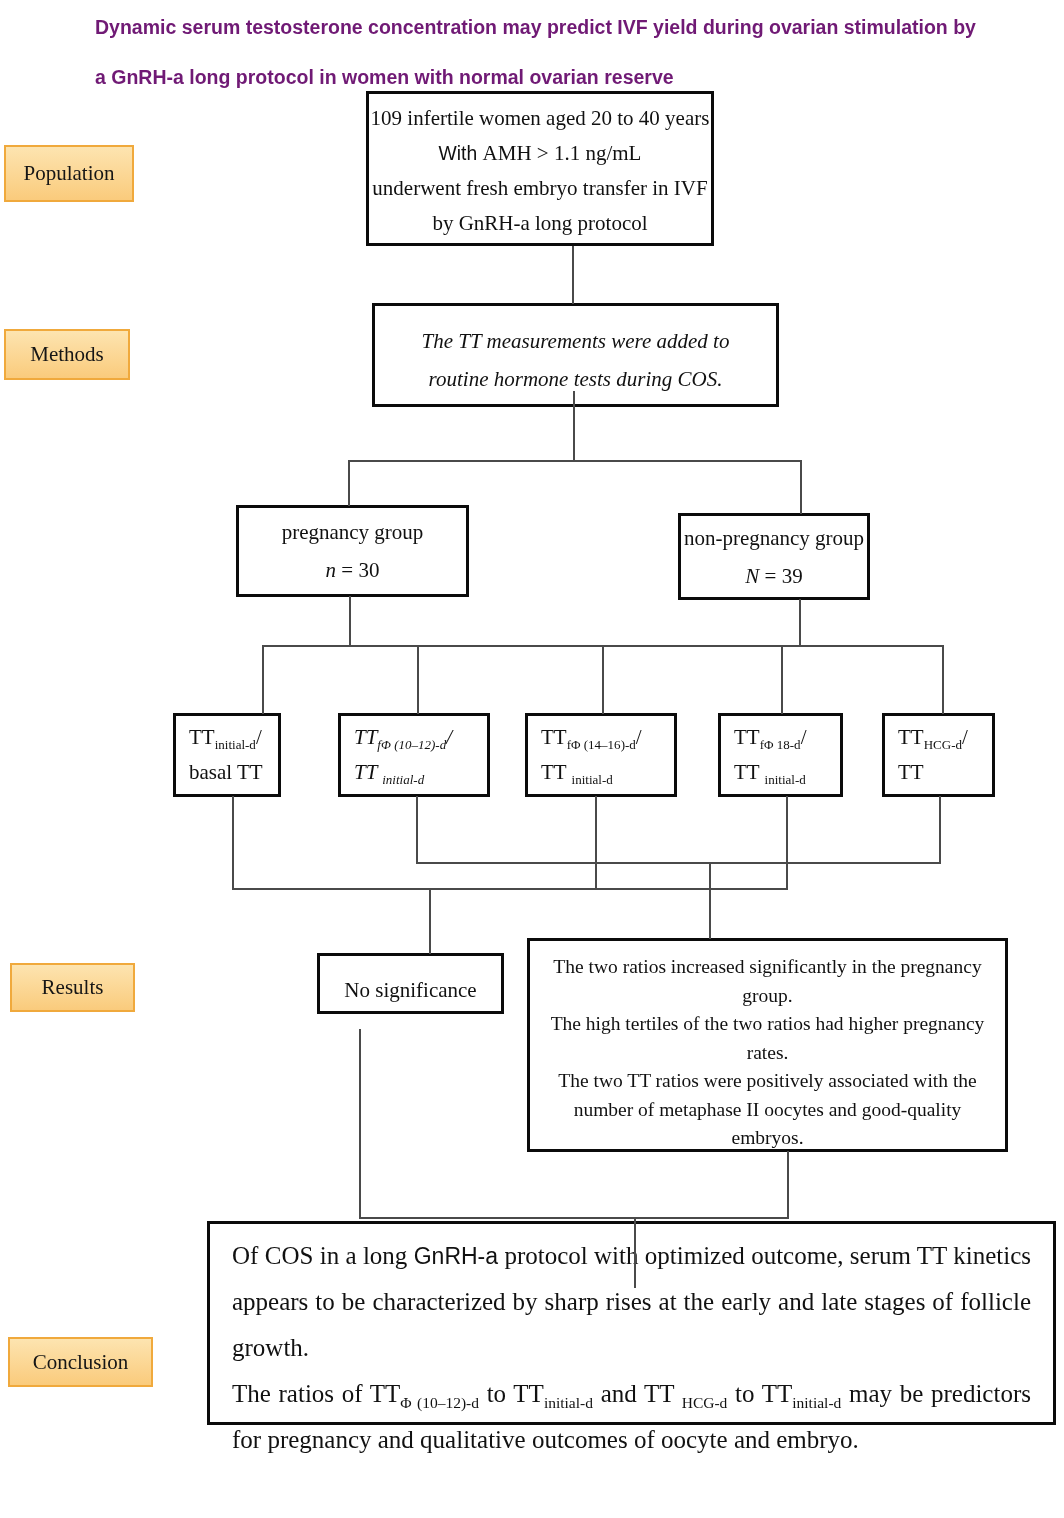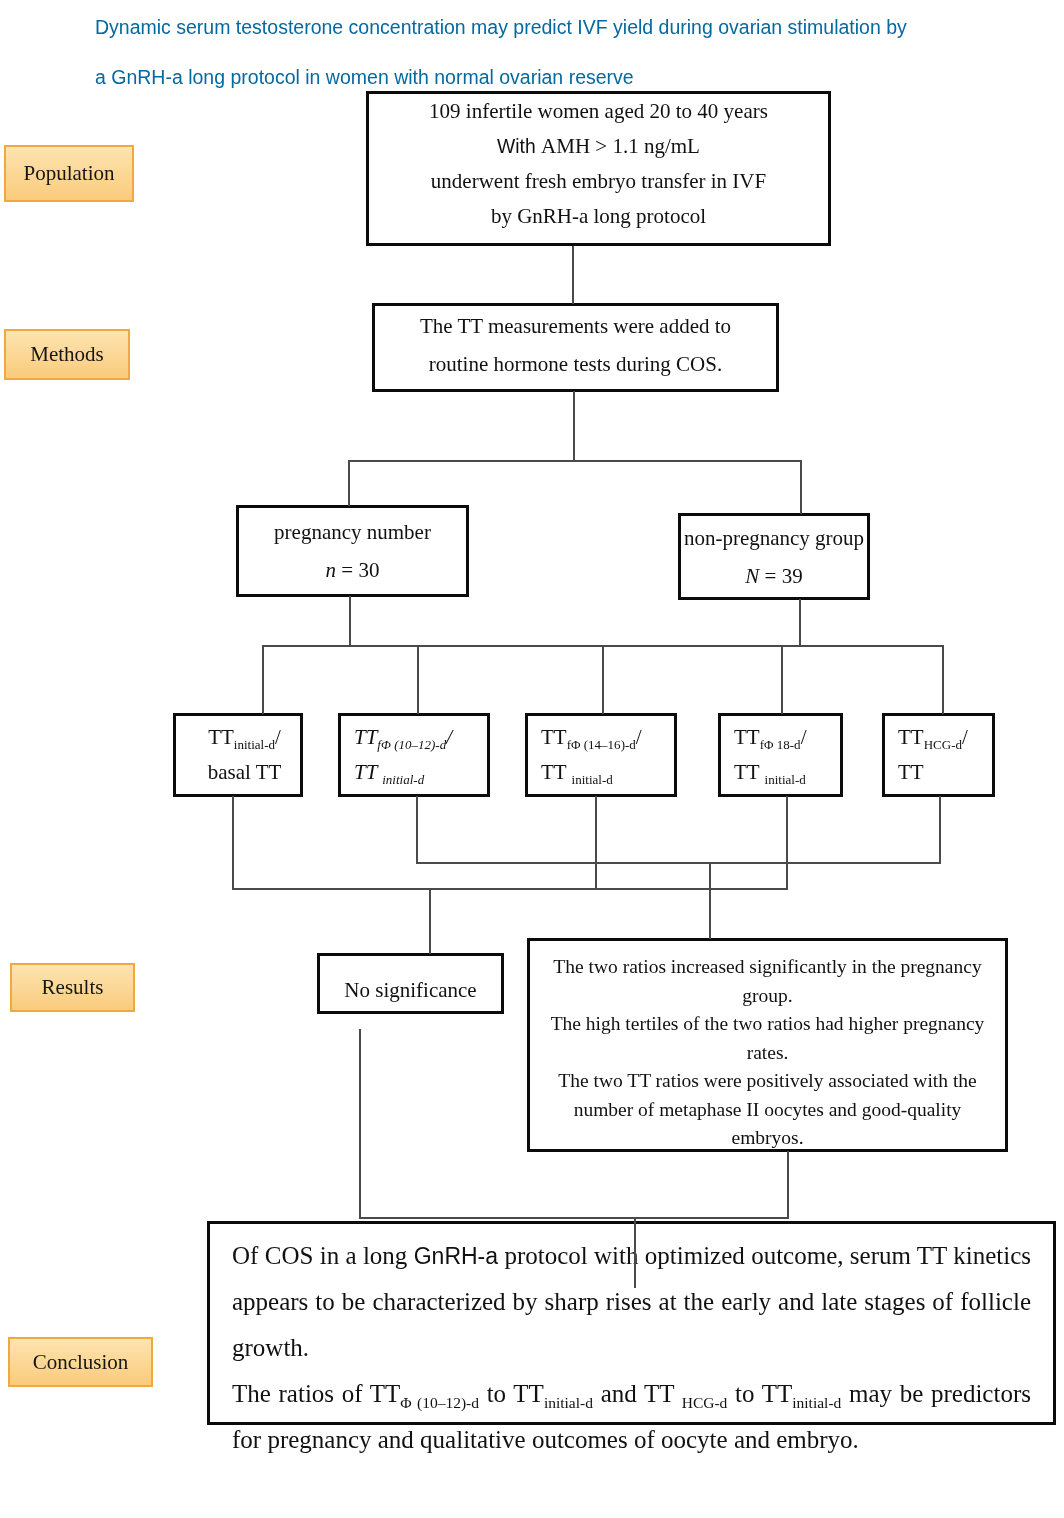--- a/index.html
+++ b/index.html
@@ -1,38 +1,38 @@
 <!DOCTYPE html>
 <html><head>
 <meta charset="utf-8">
 <style>
   html,body{margin:0;padding:0;background:#ffffff;}
   #canvas{position:relative;width:1064px;height:1518px;background:#ffffff;overflow:hidden;
           font-family:"Liberation Serif",serif;color:#111;}
   
   #title{position:absolute;left:95px;top:2px;width:950px;
-         font-family:"Liberation Sans",sans-serif;font-weight:400;font-size:19.5px;color:#0369a1;}
+         font-family:"Liberation Sans",sans-serif;font-weight:700;font-size:19.5px;color:#701a75;}
   #title .tline{height:50px;line-height:50px;white-space:nowrap;}
   
   .stage-label{position:absolute;box-sizing:border-box;
       background:linear-gradient(#FDE4B0,#FACB7C);border:2px solid #F0A93C;
       display:flex;align-items:center;justify-content:center;
       font-size:21px;color:#161616;}
   
   .fbox{position:absolute;box-sizing:border-box;background:#fff;border:3px solid #0b0b0b;
         text-align:center;font-size:21px;color:#111;}
   .fbox .bl{display:block;}
   
   .vl{position:absolute;width:2px;background:#4a4a4a;}
   .hl{position:absolute;height:2px;background:#4a4a4a;}
   sub{font-size:0.62em;line-height:0;}
   .sans{font-family:"Liberation Sans",sans-serif;font-size:0.92em;}
   
-  #box-population{left:366px;top:91px;width:465px;height:155px;line-height:35px;}
-  #box-methods{left:372px;top:303px;width:407px;height:89px;padding-top:1px;line-height:38px;}
+  #box-population{left:366px;top:91px;width:348px;height:155px;padding-top:7px;line-height:35px;}
+  #box-methods{left:372px;top:303px;width:407px;height:104px;padding-top:16px;line-height:38px;font-style:italic;}
   #box-pregnancy{left:236px;top:505px;width:233px;height:92px;padding-top:5px;line-height:38px;}
   #box-nonpregnancy{left:678px;top:513px;width:192px;height:87px;padding-top:3px;line-height:38px;}
   .ratio-box{top:713px;height:84px;text-align:left;padding:4px 0 0 13px;line-height:35px;font-size:21px;}
   #box-nosig{left:317px;top:953px;width:187px;height:61px;line-height:69px;}
   #box-results{left:527px;top:938px;width:481px;height:214px;padding:12px 14px 0 14px;
                font-size:19.5px;line-height:28.5px;}
   #box-conclusion{left:207px;top:1221px;width:849px;height:204px;padding:9px 22px 0 22px;
                   text-align:justify;font-size:25px;line-height:46px;}
   #label-population{left:4px;top:145px;width:130px;height:57px;}
   #label-methods{left:4px;top:329px;width:126px;height:51px;}
@@ -60,29 +60,29 @@
     <span class="bl">underwent fresh embryo transfer in IVF</span>
     <span class="bl">by GnRH-a long protocol</span>
   </div>
 
   <div class="fbox" id="box-methods">
     <span class="bl">The TT measurements were added to</span>
     <span class="bl">routine hormone tests during COS.</span>
   </div>
 
   <div class="fbox" id="box-pregnancy">
-    <span class="bl">pregnancy number</span>
+    <span class="bl">pregnancy group</span>
     <span class="bl"><span style="font-style: italic;">n</span><span> = 30</span></span>
   </div>
   <div class="fbox" id="box-nonpregnancy">
     <span class="bl">non-pregnancy group</span>
     <span class="bl"><span style="font-style: italic;">N</span><span> = 39</span></span>
   </div>
 
-  <div class="fbox ratio-box" style="left:173px;width:130px;text-align:center;">
+  <div class="fbox ratio-box" style="left:173px;width:108px;">
     <span class="bl"><span>TT</span><sub>initial-d</sub><span>/</span></span>
     <span class="bl"><span>basal TT</span></span>
   </div>
   <div class="fbox ratio-box" style="left:338px;width:152px;font-style:italic;">
     <span class="bl"><span>TT</span><sub>fΦ (10–12)-d</sub><span>/</span></span>
     <span class="bl"><span>TT </span><sub>initial-d</sub></span>
   </div>
   <div class="fbox ratio-box" style="left:525px;width:152px;">
     <span class="bl"><span>TT</span><sub>fΦ (14–16)-d</sub><span>/</span></span>
     <span class="bl"><span>TT </span><sub>initial-d</sub></span>

